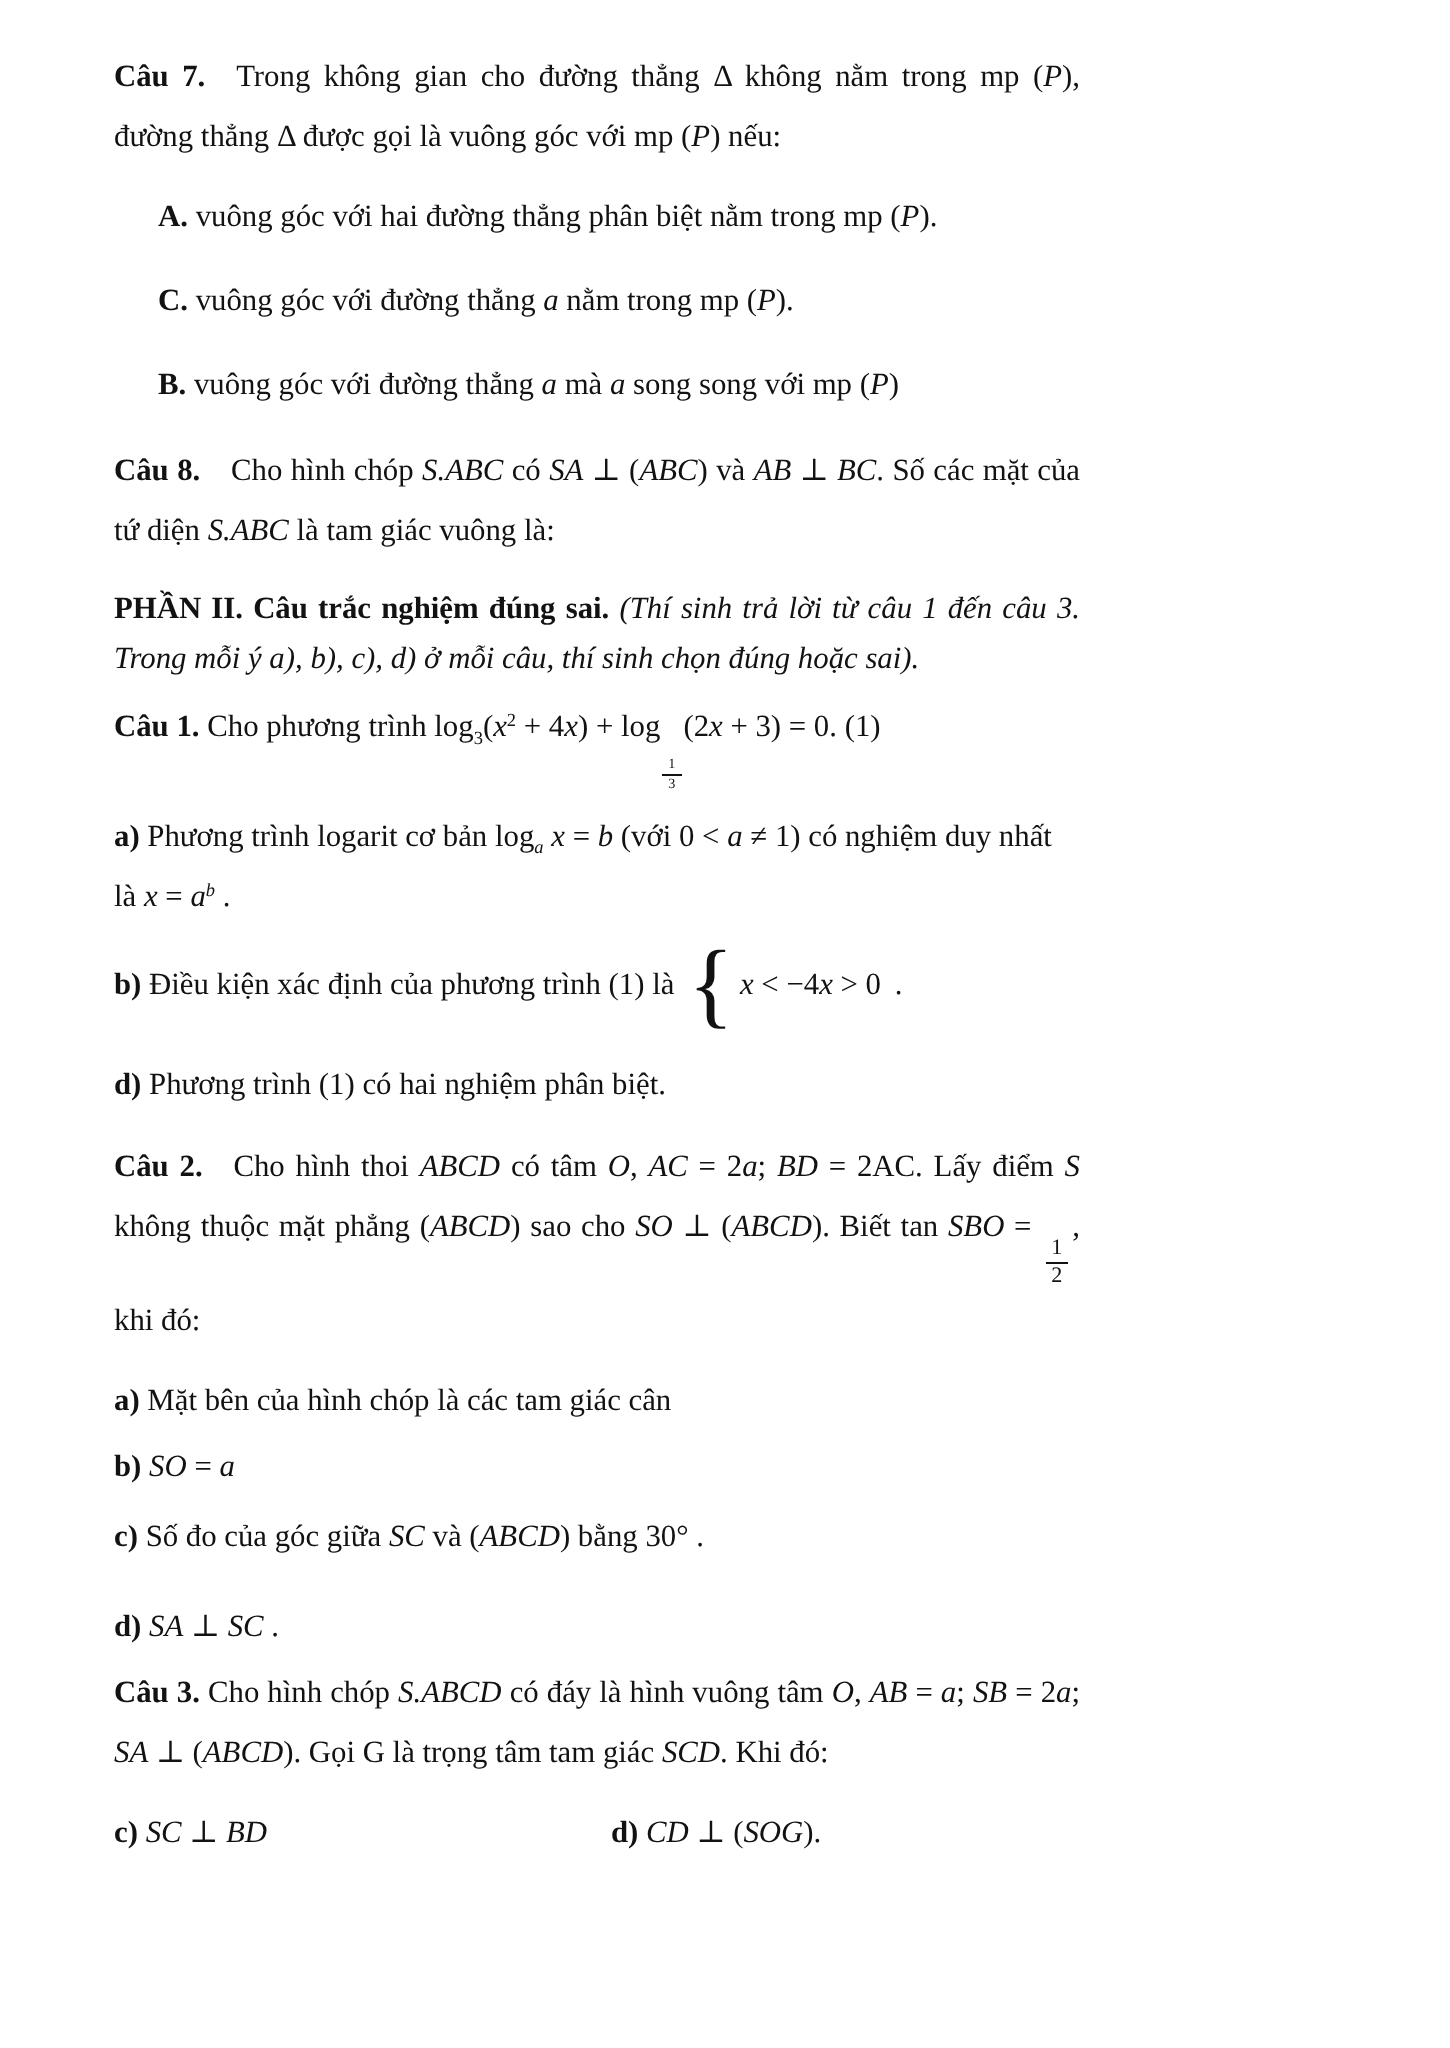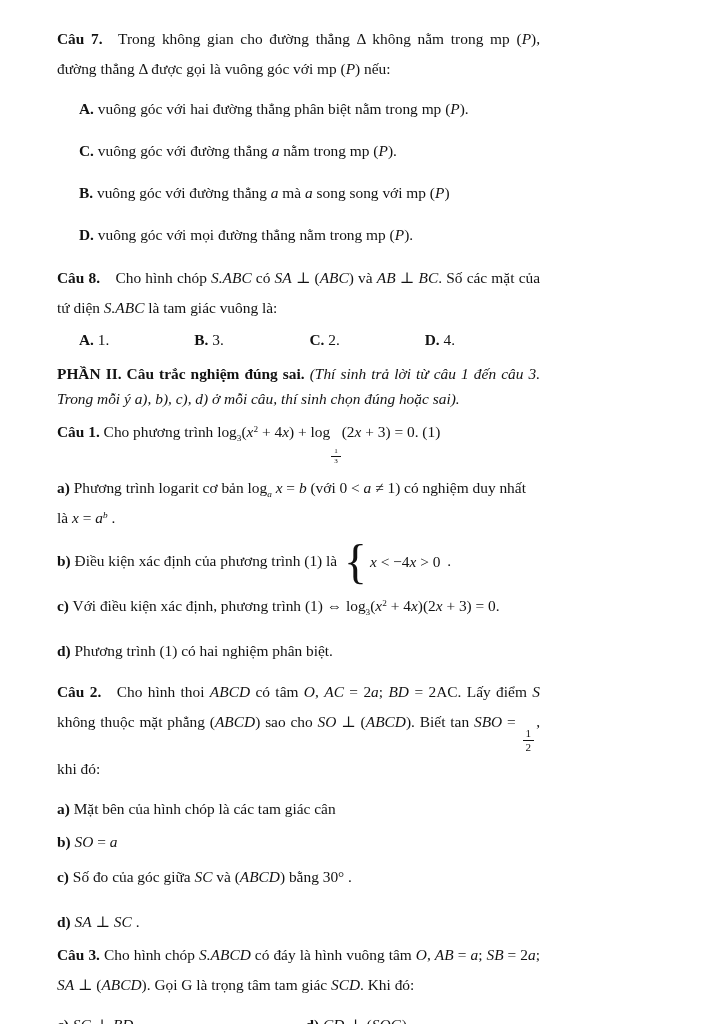--- a/index.html
+++ b/index.html
@@ -36,42 +36,34 @@
 </style>
 </head>
 <body>
 
 <div class="page">
   <div>
       <p class="para just lhq"><span class="st-b">Câu 7.</span><span> Trong không gian cho đường thẳng Δ không nằm trong mp (</span><span class="st-i">P</span><span>), đường thẳng Δ được gọi là vuông góc với mp (</span><span class="st-i">P</span><span>) nếu:</span></p>
       <p class="para ind mt14"><span class="st-b">A.</span><span> vuông góc với hai đường thẳng phân biệt nằm trong mp (</span><span class="st-i">P</span><span>).</span></p>
       <p class="para ind mt21"><span class="st-b">C.</span><span> vuông góc với đường thẳng </span><span class="st-i">a</span><span> nằm trong mp (</span><span class="st-i">P</span><span>).</span></p>
       <p class="para ind mt21"><span class="st-b">B.</span><span> vuông góc với đường thẳng </span><span class="st-i">a</span><span> mà </span><span class="st-i">a</span><span> song song với mp (</span><span class="st-i">P</span><span>)</span></p>
-      <p class="para ind mt21"><span class="st-b">D.</span><span> vuông góc với mọi đường thẳng nằm trong mp (</span><span class="st-i">P</span><span>).</span></p>
       <p class="para just lhq mt18"><span class="st-b">Câu 8.</span><span> Cho hình chóp </span><span class="st-i">S.ABC</span><span> có </span><span class="st-i">SA</span><span> ⊥ (</span><span class="st-i">ABC</span><span>) và </span><span class="st-i">AB</span><span> ⊥ </span><span class="st-i">BC</span><span>. Số các mặt của tứ diện </span><span class="st-i">S.ABC</span><span> là tam giác vuông là:</span></p>
-      <div class="para row ind mt6" style="grid-template-columns: repeat(4, 1fr);">
-        <div class="cell"><span class="st-b">A.</span><span> 1.</span></div>
-        <div class="cell"><span class="st-b">B.</span><span> 3.</span></div>
-        <div class="cell"><span class="st-b">C.</span><span> 2.</span></div>
-        <div class="cell"><span class="st-b">D.</span><span> 4.</span></div>
-      </div>
       <p class="para just lhp mt11"><span class="st-b">PHẦN II. Câu trắc nghiệm đúng sai.</span><span class="st-i"> (</span><span class="st-i">Thí sinh trả lời từ câu 1 đến câu 3. Trong mỗi ý a), b), c), d) ở mỗi câu, thí sinh chọn đúng hoặc sai</span><span class="st-i">).</span></p>
       <p class="para mt8"><span class="st-b">Câu 1.</span><span> Cho phương trình  log</span><span class="st-sub">3</span><span>(</span><span class="st-i">x</span><span class="st-sup">2</span><span> + 4</span><span class="st-i">x</span><span>) + log</span><span class="frac frac-sub">
           <span class="num">1</span>
           <span class="den">3</span>
         </span><span>(2</span><span class="st-i">x</span><span> + 3) = 0.  (1)</span></p>
       <p class="para mt12"><span class="st-b">a)</span><span> Phương trình logarit cơ bản log</span><span class="st-isub">a</span><span> </span><span class="st-i">x</span><span> = </span><span class="st-i">b</span><span>  (với 0 &lt; </span><span class="st-i">a</span><span> ≠ 1) có nghiệm duy nhất là </span><span class="st-i">x</span><span> = </span><span class="st-i">a</span><span class="st-isup">b</span><span> .</span></p>
       <p class="para mt14"><span class="st-b">b)</span><span> Điều kiện xác định của phương trình (1) là </span><span class="cases">
           <span class="brace">{</span>
           <span class="cases-col">
             <span class="cases-line"><span class="st-i">x</span><span> &lt; −4</span></span>
             <span class="cases-line"><span class="st-i">x</span><span> &gt; 0</span></span>
           </span>
         </span><span> .</span></p>
-      <p class="para mt10"><span class="st-b">c)</span><span> Với điều kiện xác định, phương trình (1)  ⇔ log</span><span class="st-sub">3</span><span>(</span><span class="st-i">x</span><span class="st-sup">2</span><span> + 4</span><span class="st-i">x</span><span>)(2</span><span class="st-i">x</span><span> + 3) = 0.</span></p>
       <p class="para mt18"><span class="st-b">d)</span><span> Phương trình (1) có hai nghiệm phân biệt.</span></p>
       <p class="para just lhq mt16"><span class="st-b">Câu 2.</span><span> Cho hình thoi </span><span class="st-i">ABCD</span><span> có tâm </span><span class="st-i">O</span><span>, </span><span class="st-i">AC</span><span> = 2</span><span class="st-i">a</span><span>; </span><span class="st-i">BD</span><span> = 2AC. Lấy điểm </span><span class="st-i">S</span><span> không thuộc mặt phẳng (</span><span class="st-i">ABCD</span><span>) sao cho </span><span class="st-i">SO</span><span> ⊥ (</span><span class="st-i">ABCD</span><span>). Biết tan </span><span class="st-i">SBO</span><span> = </span><span class="frac">
           <span class="num">1</span>
           <span class="den">2</span>
         </span><span>, khi đó:</span></p>
       <p class="para mt14"><span class="st-b">a)</span><span> Mặt bên của hình chóp là các tam giác cân</span></p>
       <p class="para mt12"><span class="st-b">b)</span><span> </span><span class="st-i">SO</span><span> = </span><span class="st-i">a</span></p>
       <p class="para mt14"><span class="st-b">c)</span><span> Số đo của góc giữa </span><span class="st-i">SC</span><span> và (</span><span class="st-i">ABCD</span><span>) bằng 30° .</span></p>
       <p class="para mt24"><span class="st-b">d)</span><span> </span><span class="st-i">SA</span><span> ⊥ </span><span class="st-i">SC</span><span> .</span></p>
       <p class="para just lhq mt8"><span class="st-b">Câu 3.</span><span> Cho hình chóp </span><span class="st-i">S.ABCD</span><span> có đáy là hình vuông tâm </span><span class="st-i">O</span><span>, </span><span class="st-i">AB</span><span> = </span><span class="st-i">a</span><span>; </span><span class="st-i">SB</span><span> = 2</span><span class="st-i">a</span><span>; </span><span class="st-i">SA</span><span> ⊥ (</span><span class="st-i">ABCD</span><span>). Gọi G là trọng tâm tam giác </span><span class="st-i">SCD</span><span>. Khi đó:</span></p>

